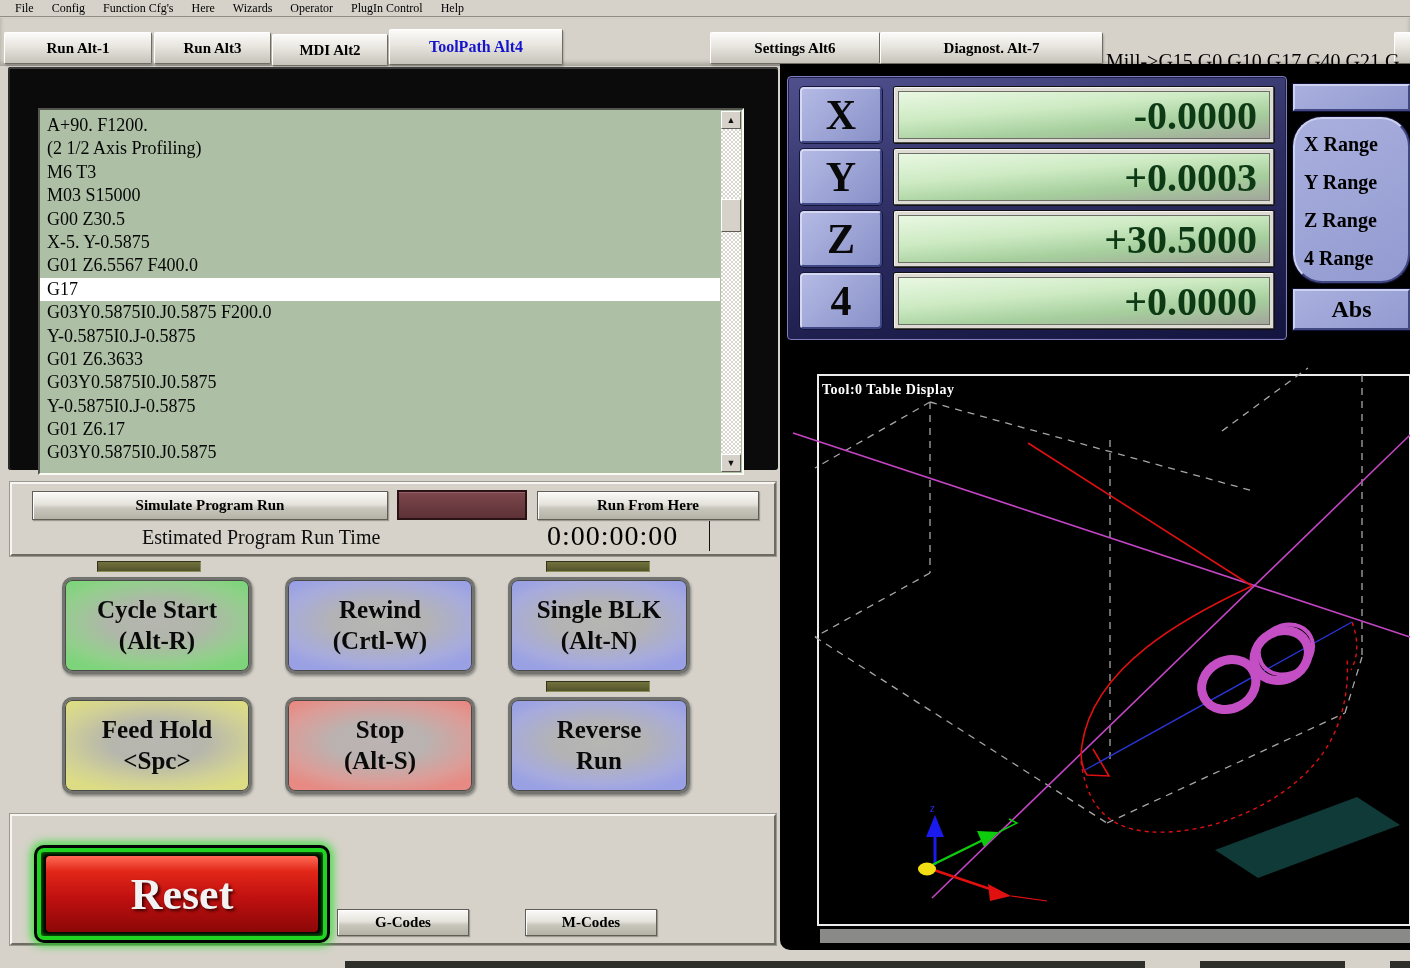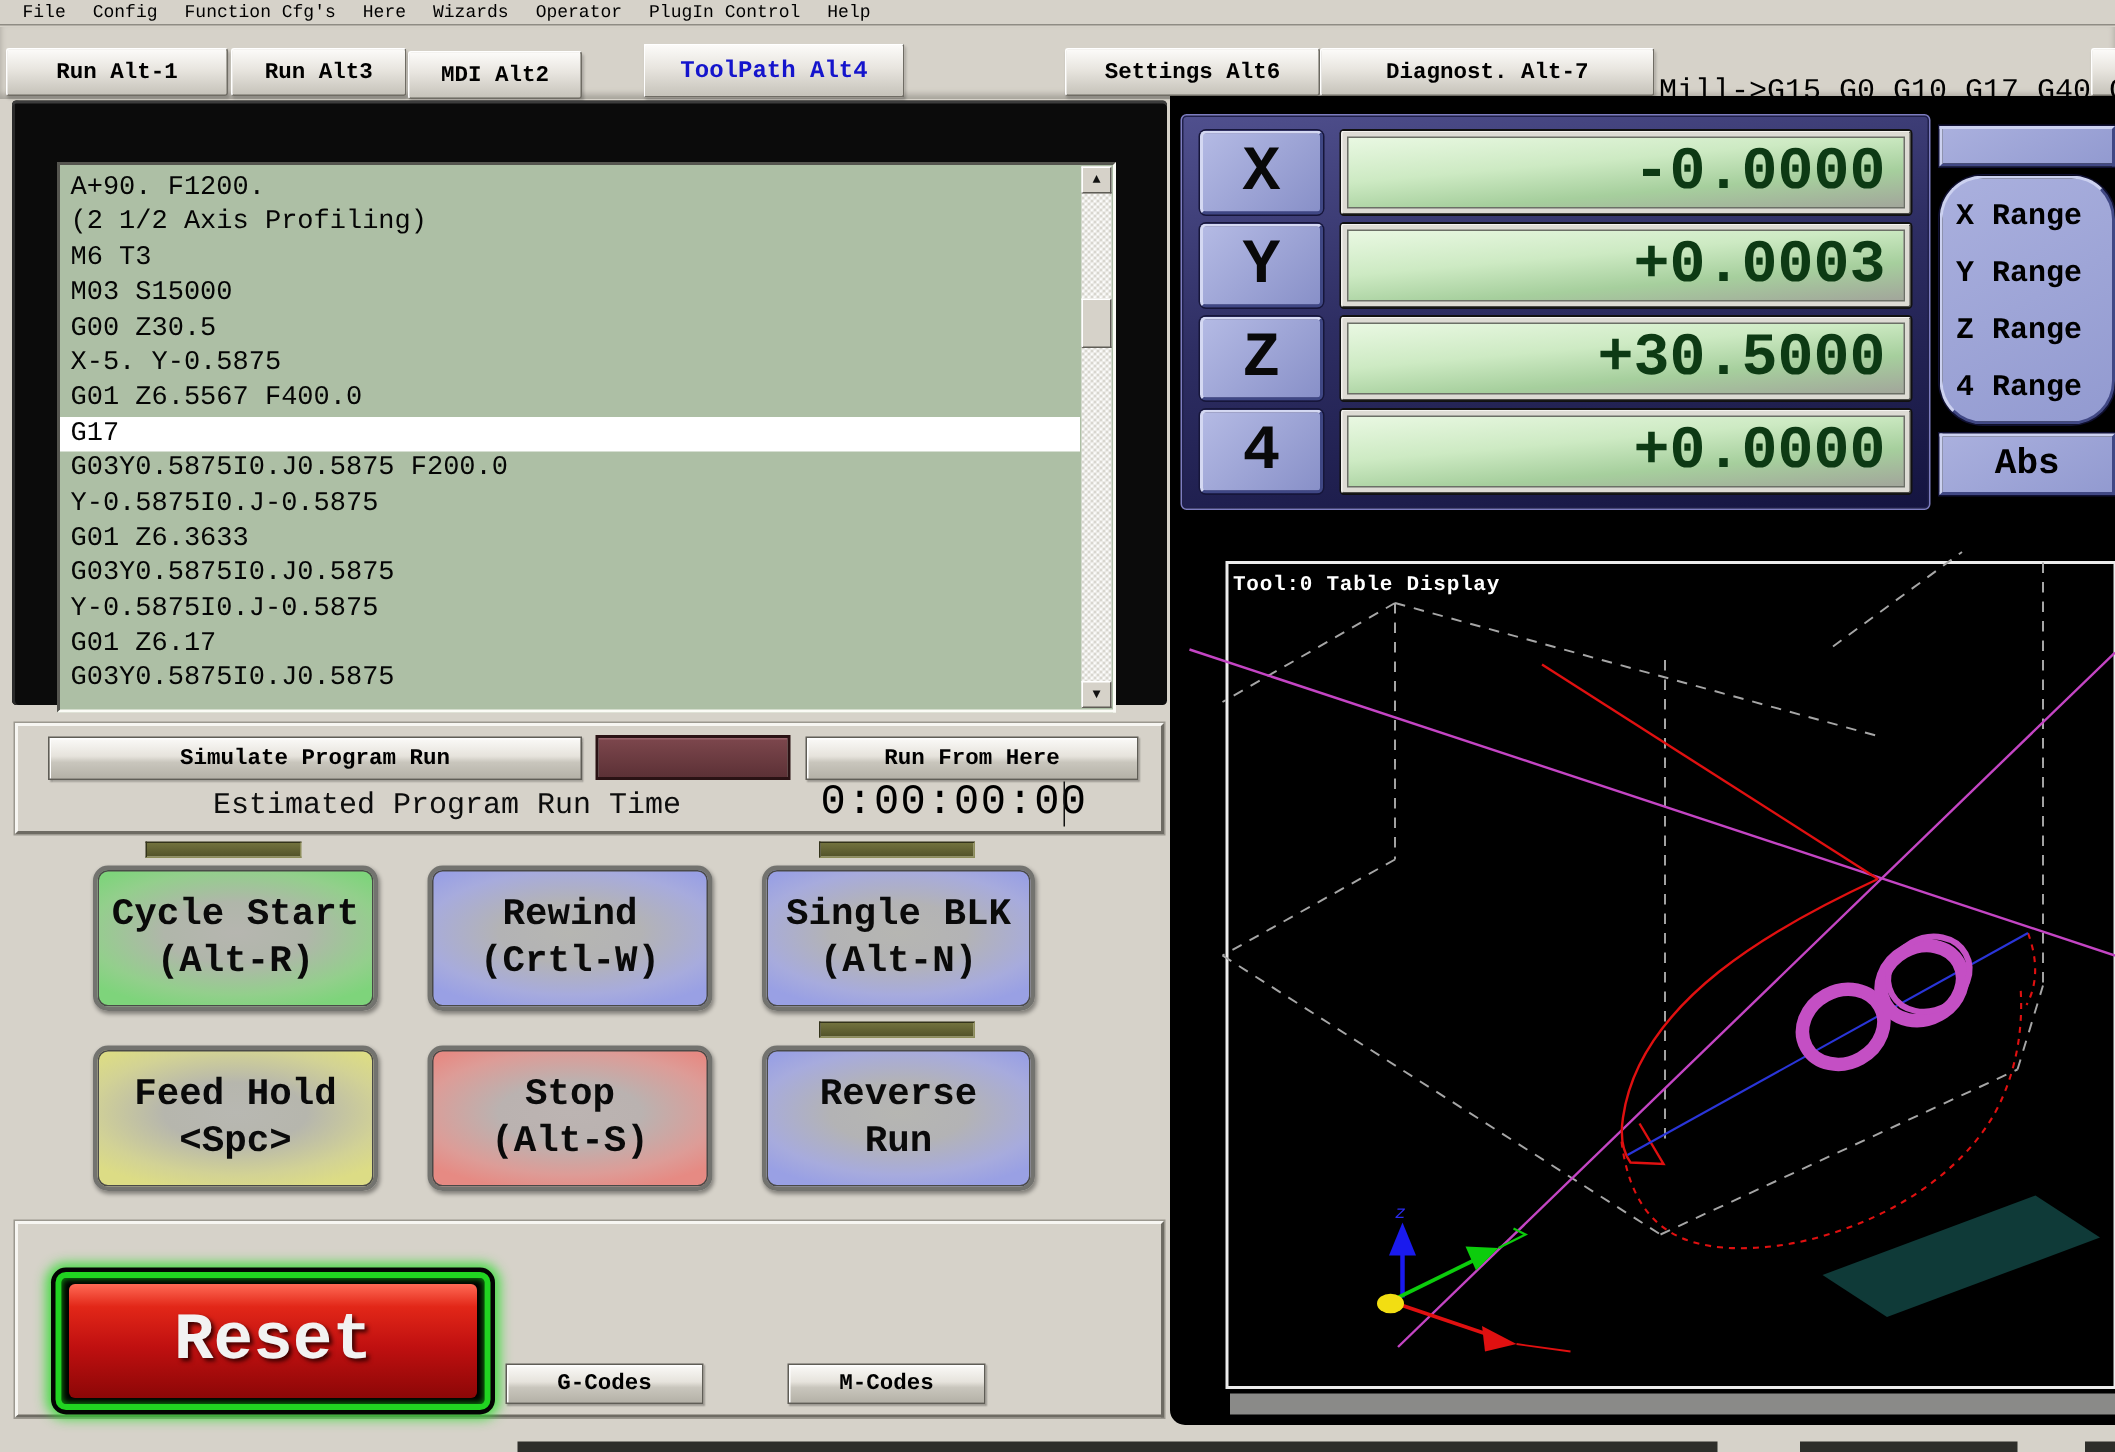--- a/index.html
+++ b/index.html
@@ -1,17 +1,17 @@
 <!DOCTYPE html>
 <html><head>
 <meta charset="utf-8">
 <style>
   html,body{margin:0;padding:0;background:#444;}
   #screen{position:relative;width:1410px;height:968px;background:#d6d2c9;overflow:hidden;
-          font-family:Liberation Mono, monospace;-webkit-font-smoothing:antialiased;}
+          font-family:Liberation Serif, serif;-webkit-font-smoothing:antialiased;}
   .abs{position:absolute;}
 
   
   #menubar{left:0;top:0;width:1410px;height:17px;background:#d6d2c9;border-bottom:1px solid #8f8c84;
            display:flex;align-items:center;gap:0;padding-left:6px;box-sizing:border-box;}
   .menu-item{font-size:12px;color:#000;padding:0 9px;cursor:default;}
   #tabbar{left:0;top:18px;width:1410px;height:48px;background:#d6d2c9;box-shadow:inset 0 -3px 4px #a5a29a;}
   .tab{position:absolute;top:14px;height:30px;background:linear-gradient(180deg,#fcfbf9 0%,#e8e5df 45%,#c6c3ba 100%);
        border:1px solid #6f6c64;border-top-color:#fff;border-left-color:#fff;border-radius:2px;
        font-weight:bold;font-size:15px;color:#000;display:flex;align-items:center;justify-content:center;
@@ -127,21 +127,21 @@
     <span class="menu-item">Wizards</span>
     <span class="menu-item">Operator</span>
     <span class="menu-item">PlugIn Control</span>
     <span class="menu-item">Help</span>
   </div>
 
   <div id="tabbar" class="abs">
     <div class="tab" style="left:4px;width:146px;">Run Alt-1</div>
     <div class="tab" style="left:154px;width:115px;">Run Alt3</div>
     <div class="tab" style="left:272px;top:16px;width:114px;">MDI Alt2</div>
-    <div class="tab active" style="left:389px;width:172px;margin-left:40px;">ToolPath Alt4</div>
+    <div class="tab active" style="left:389px;width:172px;">ToolPath Alt4</div>
     <div class="tab" style="left:710px;width:168px;">Settings Alt6</div>
     <div class="tab" style="left:880px;width:221px;">Diagnost. Alt-7</div>
     <div class="tab" style="left:1394px;width:20px;"></div>
     <div class="abs" id="modes-readout">Mill-&gt;G15  G0 G10 G17 G40 G21 G</div>
   </div>
 
   <div id="left-black" class="abs"></div>
   <div id="right-black" class="abs"></div>
 
   <div id="gcode-box" class="abs">

